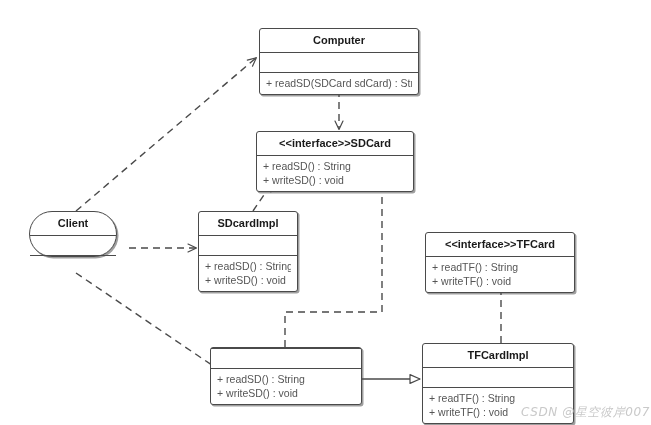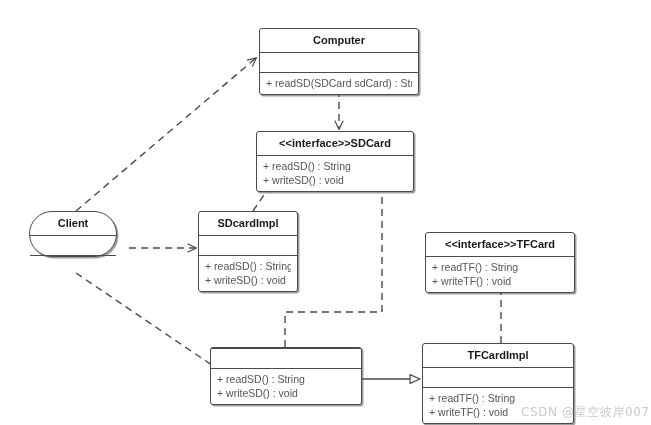--- a/index.html
+++ b/index.html
@@ -168,15 +168,15 @@
     <div class="uml-title">TFCardImpl</div>
     <div class="uml-sep"></div>
     <div class="uml-attrs"></div>
     <div class="uml-sep"></div>
     <div class="uml-methods">
       <div class="uml-row">+ readTF() : String</div>
       <div class="uml-row">+ writeTF() : void</div>
     </div>
   </div>
 
-  <div class="watermark" style="left:521px; top:404px;">CSDN @星空彼岸007</div>
+  <div class="watermark" style="left:521px; top:404px;font-style:italic;">CSDN @星空彼岸007</div>
 
 </div>
 
 </body></html>

